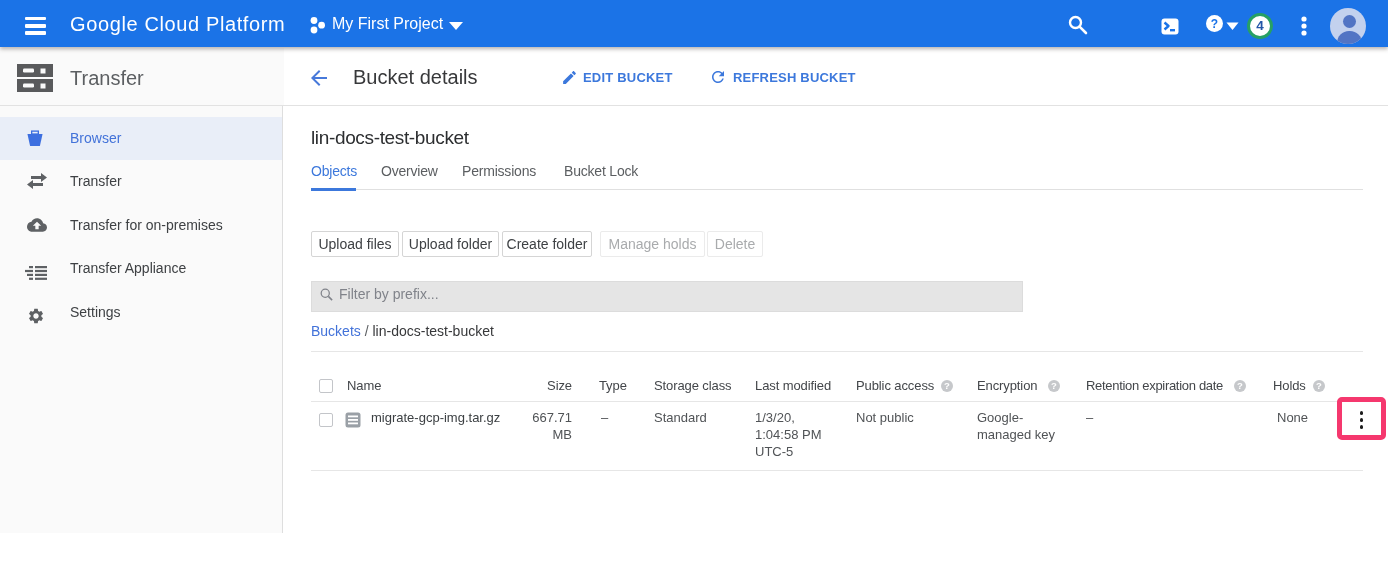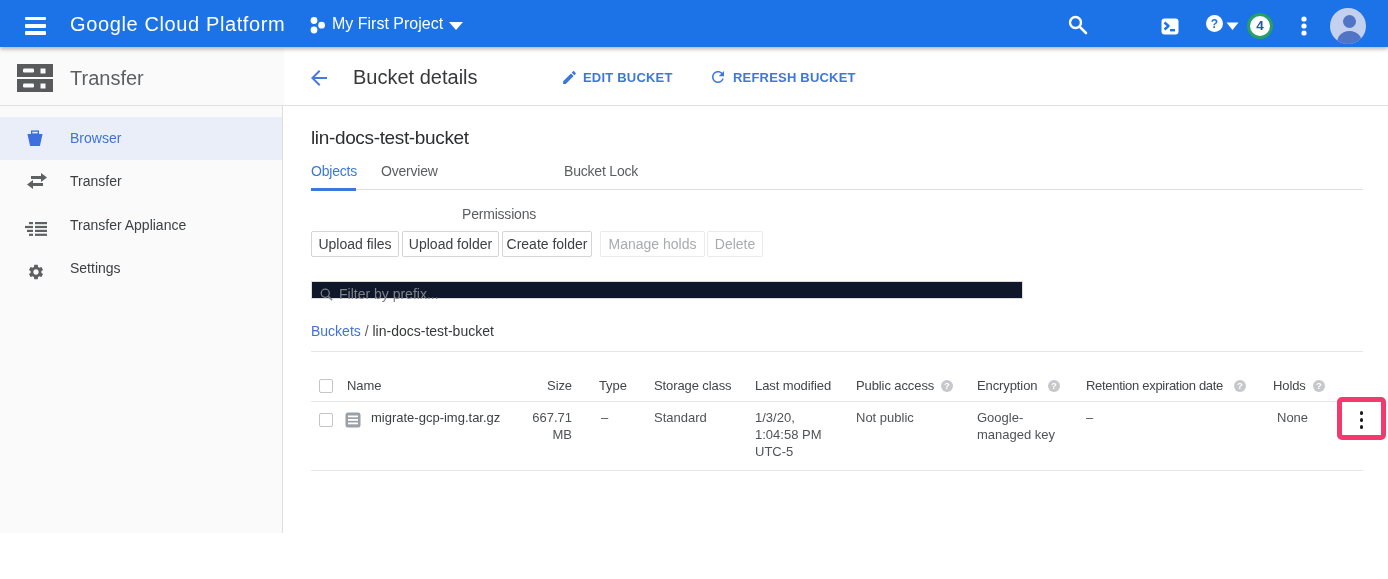--- a/index.html
+++ b/index.html
@@ -32,21 +32,21 @@
 .content { position:absolute; left:284px; top:107px; width:1104px; height:426px; background:#fff; }
 .h1 { position:absolute; left:311px; top:127px; font-size:19px; letter-spacing:-0.35px; color:#2c2e30; }
 
 .tab { position:absolute; top:163px; font-size:14px; color:#5b5e61; letter-spacing:-0.2px; }
 .tab.on { color:#3c78dc; }
 .tabline { position:absolute; left:311px; top:189px; width:1052px; height:1px; background:#e0e0e0; }
 .tabul { position:absolute; left:311px; top:188px; width:45px; height:3px; background:#3c78dc; }
 
 .btn { position:absolute; top:231px; height:26px; line-height:24px; font-size:14px; color:#3e4144; border:1px solid #d5d5d5; border-radius:2px; background:#fff; text-align:center; }
 .btn.dis { color:#a9abad; border-color:#ebebeb; }
-.searchbox { position:absolute; left:311px; top:281px; width:712px; height:18px; border:1px solid #dcdcdc; background:#0f172a; }
+.searchbox { position:absolute; left:311px; top:281px; width:712px; height:31px; border:1px solid #dcdcdc; background:#e5e5e5; }
 .searchbox .ph { position:absolute; left:27px; top:0; line-height:24px; font-size:14px; color:#80838a; }
 .crumb { position:absolute; left:311px; top:323px; font-size:14px; }
 
 .hr1 { position:absolute; left:311px; top:351px; width:1052px; height:1px; background:#e6e6e6; }
 .hr2 { position:absolute; left:311px; top:401px; width:1052px; height:1px; background:#e6e6e6; }
 .hr3 { position:absolute; left:311px; top:470px; width:1052px; height:1px; background:#e6e6e6; }
 .th { position:absolute; top:378px; font-size:13px; color:#43464a; letter-spacing:-0.1px; }
 .td { position:absolute; top:409px; font-size:13px; color:#505356; line-height:17px; }
 .cb { position:absolute; left:319px; width:14px; height:14px; border:1.5px solid #c3c5c9; border-radius:2px; background:#fff; }
 .qm { position:absolute; top:380px; width:12px; height:12px; border-radius:50%; background:#c6c8cb; color:#fff; font-size:9.5px; font-weight:bold; text-align:center; line-height:12px; }
@@ -122,20 +122,26 @@
     <div class="lbl">Browser</div>
   </div>
   <div class="item">
     <svg width="20" height="16" style="top:13px" viewBox="0 0 20 16">
         <path d="M14 0 L20 4.5 L14 9 L14 6 L4 6 L4 3 L14 3 Z" fill="#5e6164"></path>
         <path d="M6 7 L0 11.5 L6 16 L6 13 L16 13 L16 10 L6 10 Z" fill="#5e6164"></path>
       </svg>
     <div class="lbl">Transfer</div>
   </div>
   <div class="item">
+    <svg width="20" height="14" viewBox="0 0 24 16">
+        <path d="M19.35 6.04C18.67 2.59 15.64 0 12 0 9.11 0 6.6 1.64 5.35 4.04 2.34 4.36 0 6.91 0 10c0 3.31 2.69 6 6 6h13c2.76 0 5-2.24 5-5 0-2.64-2.05-4.78-4.65-4.96zM14 9v4h-4V9H7l5-5 5 5h-3z" fill="#5e6164"></path>
+      </svg>
+    <div class="lbl">Transfer for on-premises</div>
+  </div>
+  <div class="item">
     <svg width="22" height="14" style="left:25px;top:18.5px" viewBox="0 0 22 14">
         <g fill="#5e6164">
           <rect x="4" y="0" width="4" height="2.2"></rect>
           <rect x="10" y="0" width="12" height="2.2"></rect>
           <rect x="0" y="3.9" width="8" height="2.2"></rect>
           <rect x="10" y="3.9" width="12" height="2.2"></rect>
           <rect x="2" y="7.8" width="6" height="2.2"></rect>
           <rect x="10" y="7.8" width="12" height="2.2"></rect>
           <rect x="4" y="11.7" width="4" height="2.2"></rect>
           <rect x="10" y="11.7" width="12" height="2.2"></rect>
@@ -162,21 +168,21 @@
   </svg>
 <div class="actbtn" style="left:733px;">REFRESH BUCKET</div>
 <svg width="18" height="18" style="position:absolute;left:709px;top:68px" viewBox="0 0 24 24">
     <path d="M17.65 6.35C16.2 4.9 14.21 4 12 4c-4.42 0-7.99 3.58-7.99 8s3.57 8 7.99 8c3.73 0 6.84-2.55 7.73-6h-2.08c-.82 2.33-3.04 4-5.65 4-3.31 0-6-2.69-6-6s2.69-6 6-6c1.66 0 3.14.69 4.22 1.78L13 11h7V4l-2.35 2.35z" fill="#3c78dc"></path>
   </svg>
 
 <div class="content"></div>
 <div class="h1">lin-docs-test-bucket</div>
 <div class="tab on" style="left:311px;">Objects</div>
 <div class="tab" style="left:381px;">Overview</div>
-<div class="tab" style="left:462px;margin-top:43px;">Permissions</div>
+<div class="tab" style="left:462px;">Permissions</div>
 <div class="tab" style="left:564px;">Bucket Lock</div>
 <div class="tabline"></div>
 <div class="tabul"></div>
 
 <div class="btn" style="left:311px; width:88px;">Upload files</div>
 <div class="btn" style="left:402px; width:97px;">Upload folder</div>
 <div class="btn" style="left:502px; width:90px;">Create folder</div>
 <div class="btn dis" style="left:600px; width:105px;">Manage holds</div>
 <div class="btn dis" style="left:707px; width:56px;">Delete</div>
 

